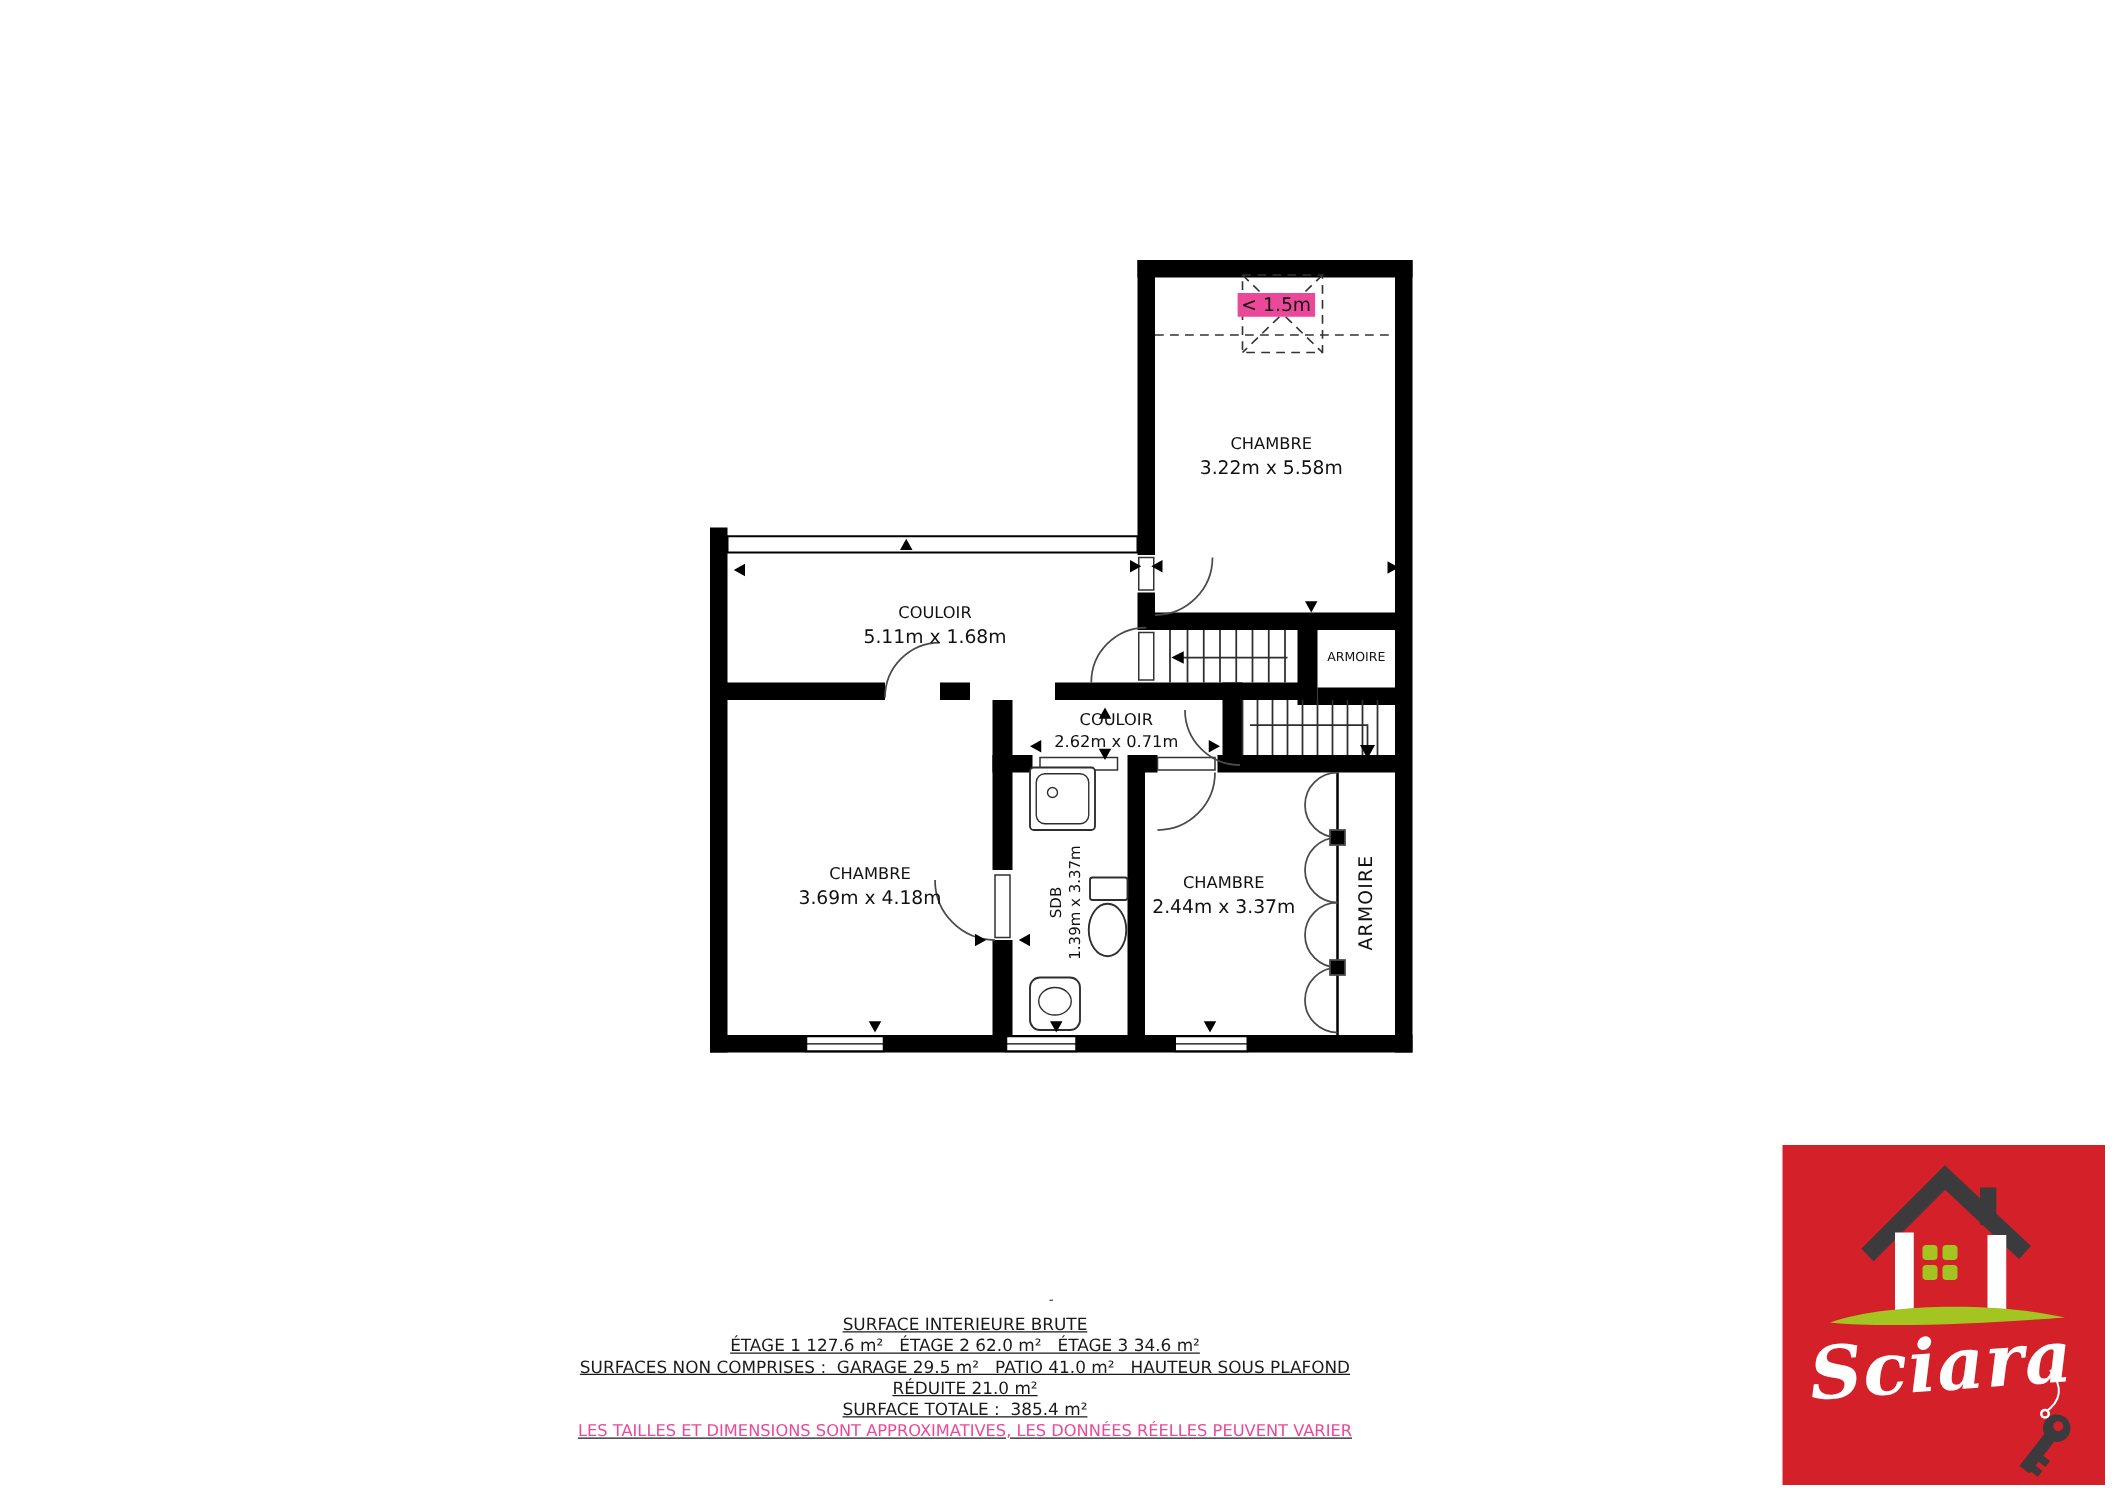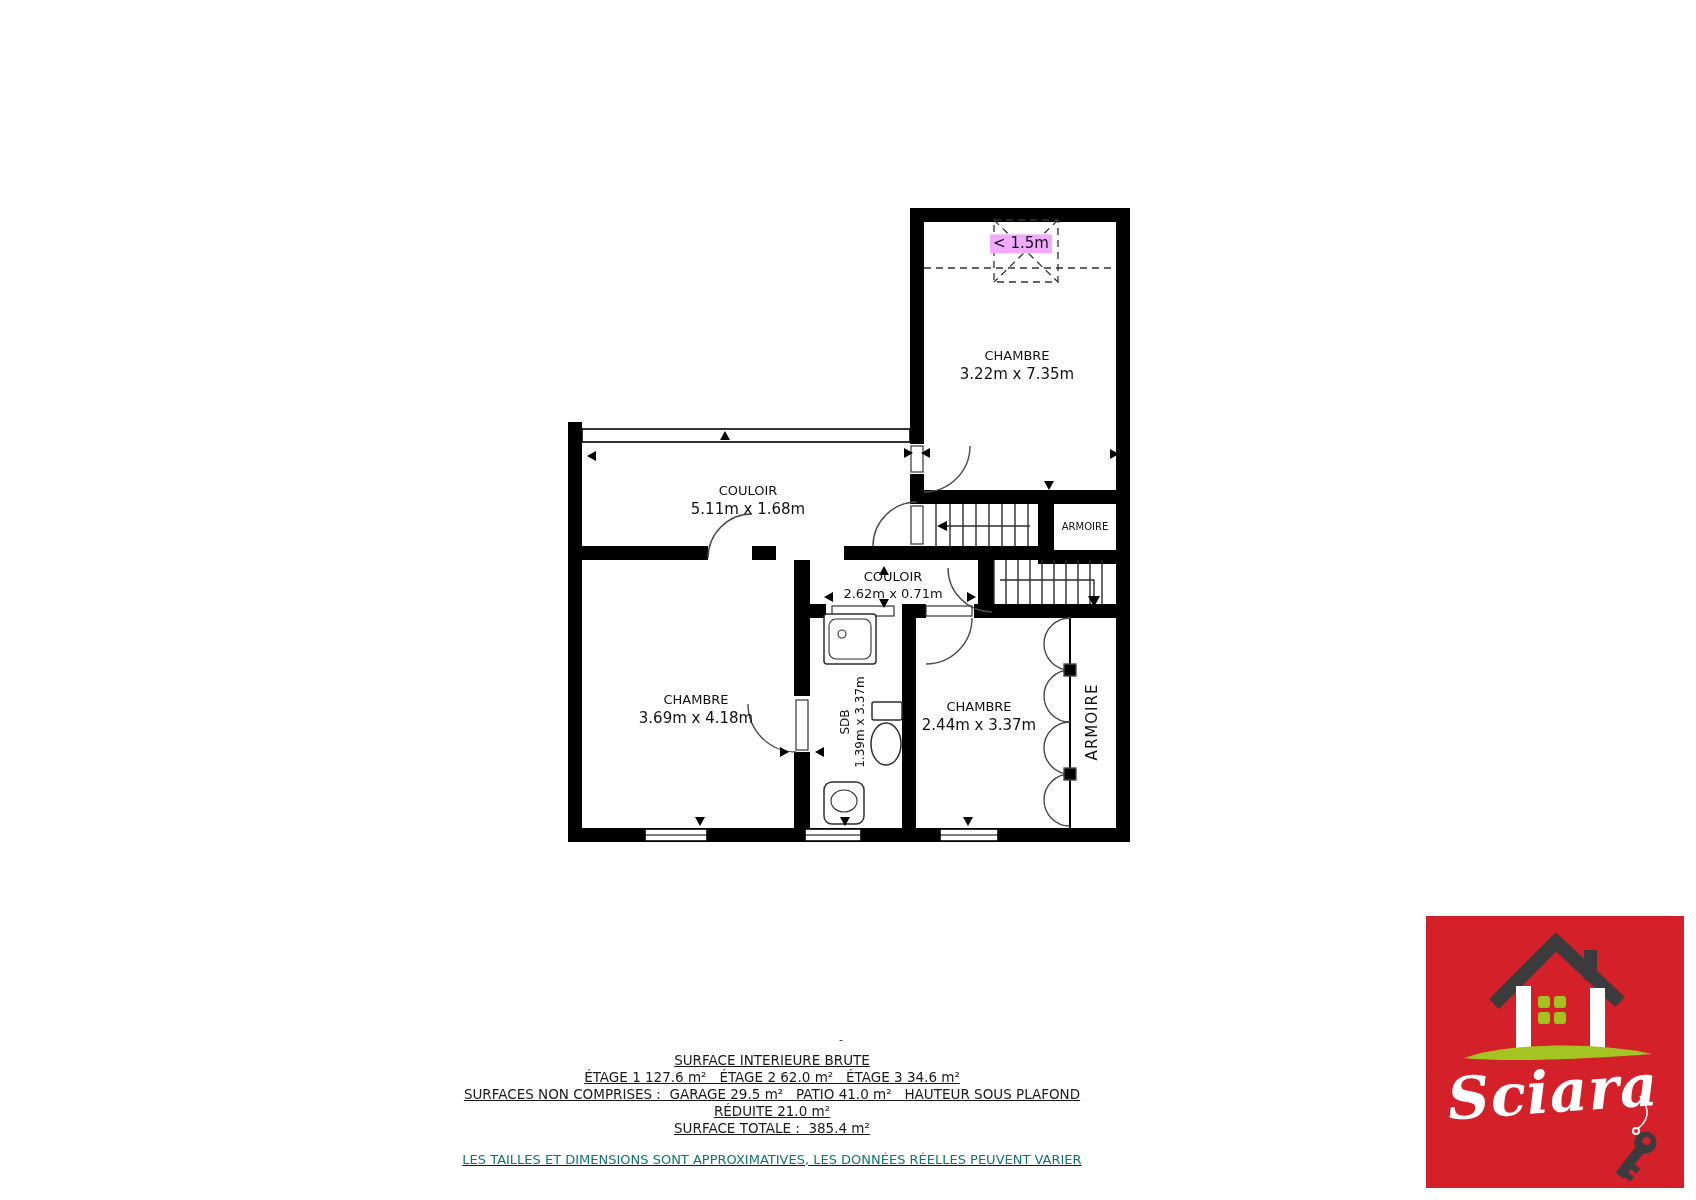--- a/index.html
+++ b/index.html
@@ -8,26 +8,26 @@
   svg{position:absolute;left:0;top:0;}
   .lbl{position:absolute;transform:translate(-50%,-50%);text-align:center;color:#111;
        line-height:1.28;white-space:nowrap;}
   .lbl .nm{font-size:13px;}
   .lbl .dm{font-size:15px;}
   .lbl.small .nm,.lbl.small .dm{font-size:13px;}
   .lbl.tiny .nm,.lbl.tiny .dm{font-size:12px;}
   .vert{transform:translate(-50%,-50%) rotate(-90deg);}
   .armoire-top-lbl{font-size:10px;}
   .armoire-right-lbl{font-size:15px;letter-spacing:1px;}
-  .lowceil{font-size:15px;background:#f0abfc;padding:0 3px;}
+  .lowceil{font-size:15px;background:#ec4899;padding:0 3px;}
   .dashmark{font-size:11px;color:#333;}
   #summary{position:absolute;left:372px;top:1052px;width:800px;text-align:center;
            color:#1a1a1a;font-size:13.5px;line-height:17px;text-decoration:underline;}
   #summary div{white-space:pre;}
-  #summary .disclaimer{color:#0f766e;font-size:13px;margin-top:14px;}
+  #summary .disclaimer{color:#ec4899;font-size:13px;margin-top:0;}
 </style>
 </head>
 <body>
 
 <div id="canvas">
 
 <svg width="1696" height="1200" viewBox="0 0 1696 1200">
 
   <g fill="#000000">
     <rect x="910" y="208" width="220" height="14"></rect>
@@ -156,21 +156,21 @@
       <rect x="1641" y="1164" width="9" height="6" fill="#3b3b3d"></rect>
       <rect x="1641" y="1174" width="9" height="6" fill="#3b3b3d"></rect>
     </g>
     <circle cx="1636" cy="1131" r="4" fill="#ffffff"></circle>
     <circle cx="1636" cy="1131" r="2" fill="#d42029"></circle>
   </g>
 </svg>
 
   <div class="lbl" style="left:1017px;top:366px;">
     <div class="nm">CHAMBRE</div>
-    <div class="dm">3.22m x 7.35m</div>
+    <div class="dm">3.22m x 5.58m</div>
   </div>
 
   <div class="lbl" style="left:748px;top:501px;">
     <div class="nm">COULOIR</div>
     <div class="dm">5.11m x 1.68m</div>
   </div>
 
   <div class="lbl small" style="left:893px;top:586px;">
     <div class="nm">COULOIR</div>
     <div class="dm">2.62m x 0.71m</div>

